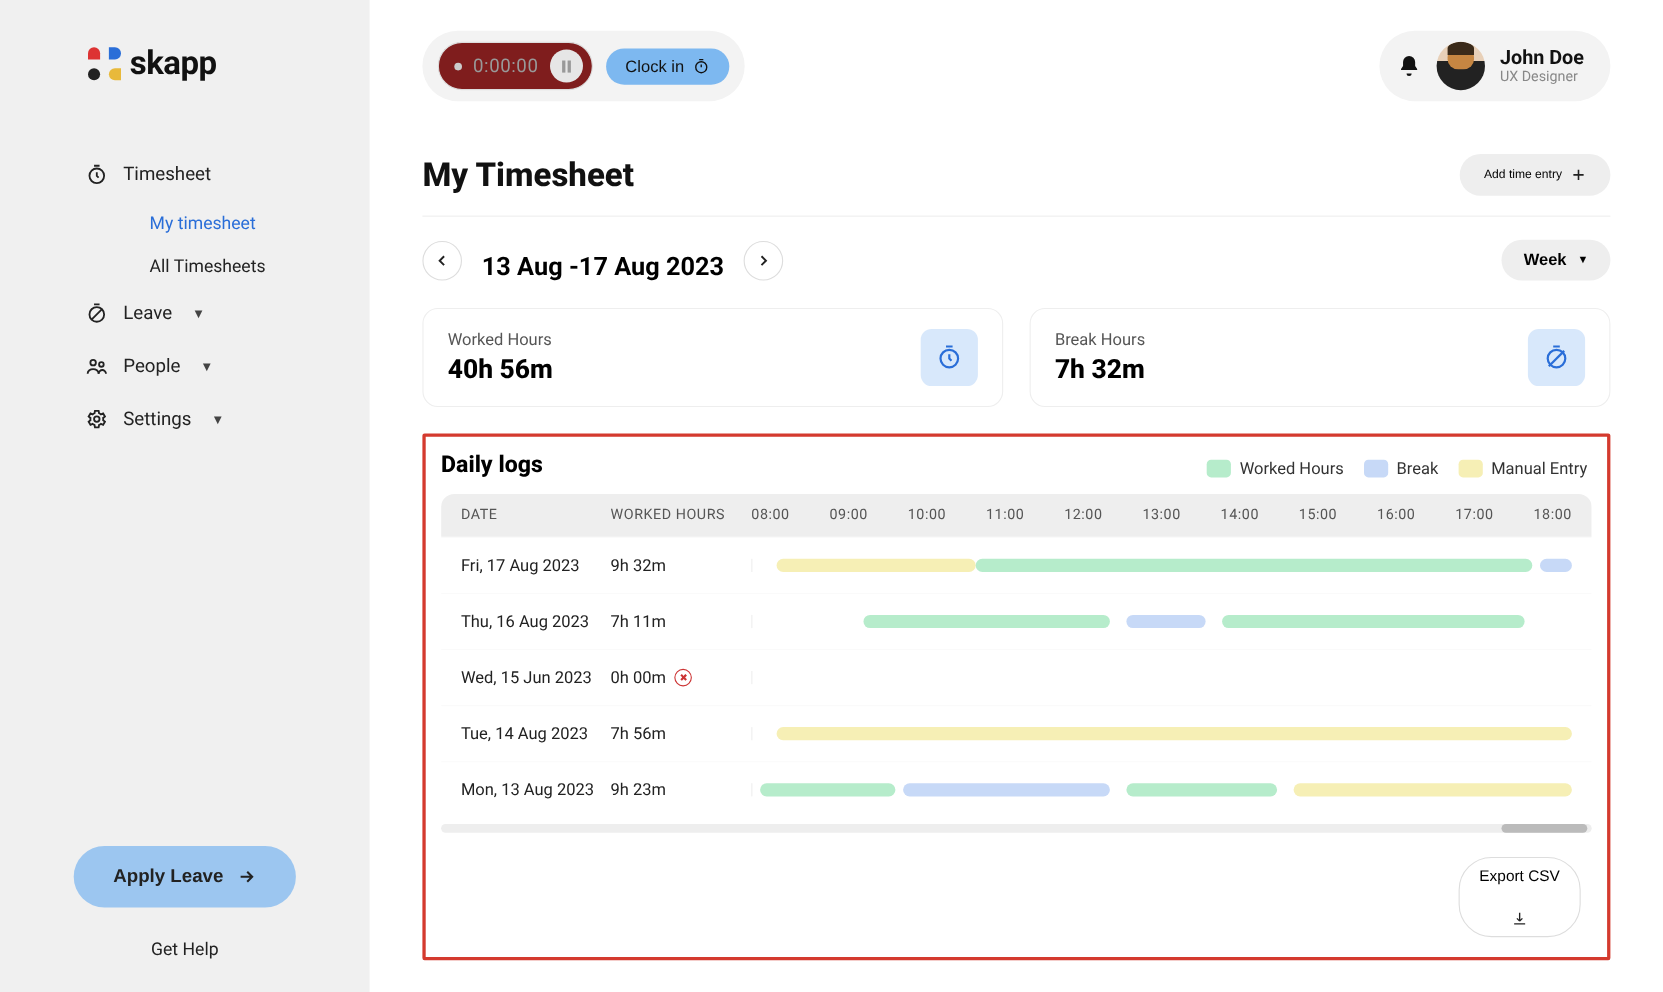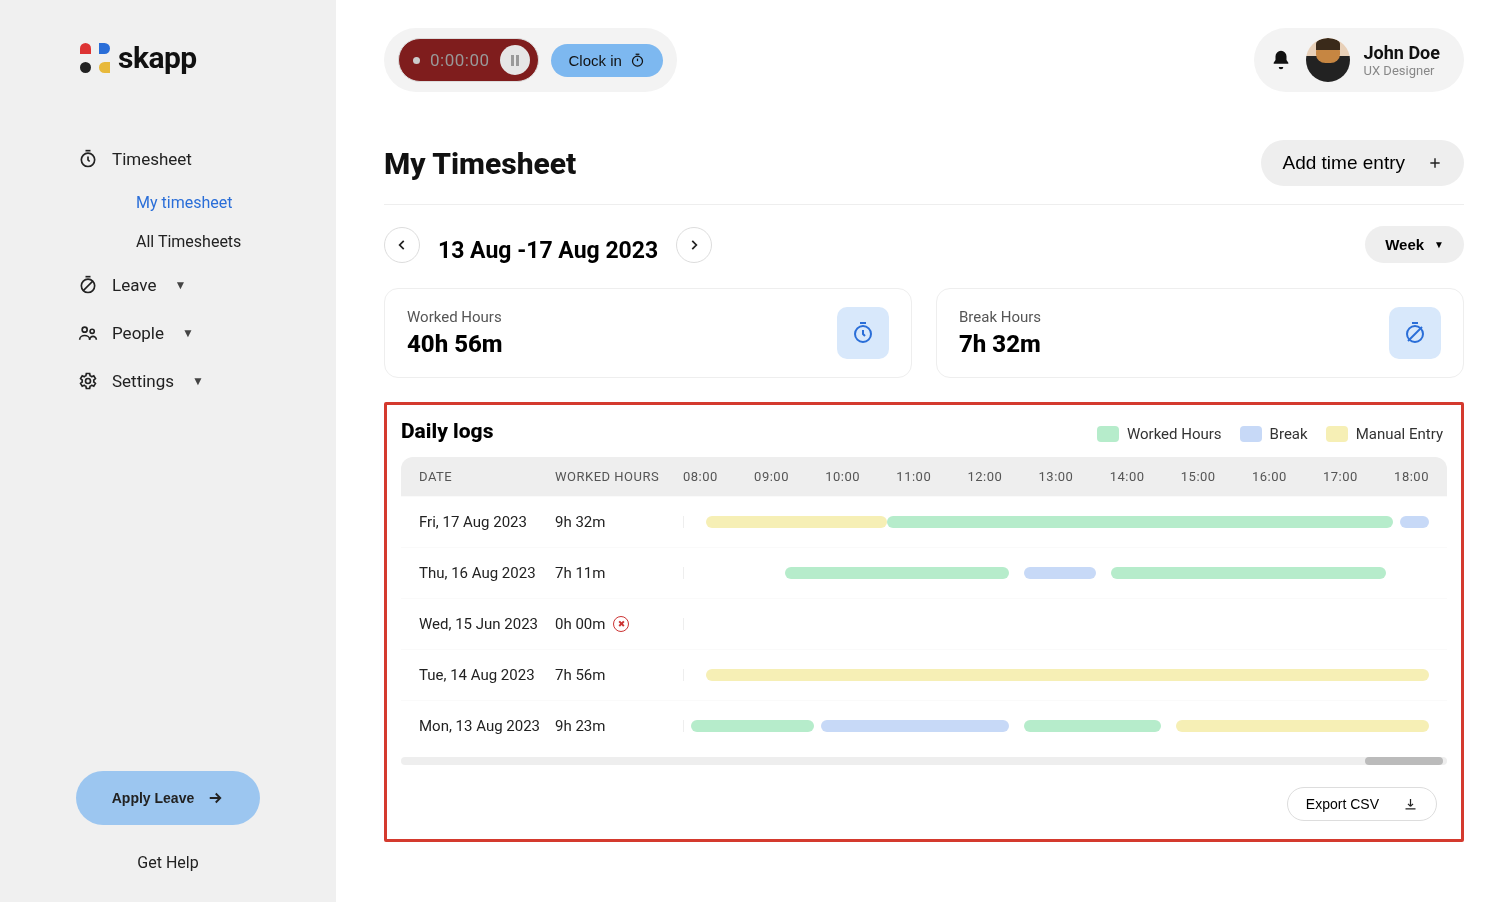--- a/index.html
+++ b/index.html
@@ -61,21 +61,21 @@
   flex-direction:column;
   align-items:center;
   gap: 28px;
 }
 .apply-leave-btn {
   background: #9cc6f0;
   color: #222;
   border: none;
   border-radius: 40px;
   padding: 18px 36px;
-  font-size: 14px;
+  font-size: 17px;
   font-weight: 600;
   display:flex;
   align-items:center;
   gap:12px;
   cursor:pointer;
 }
 .get-help { font-size: 16px; color: #222; cursor:pointer; }
 
 
 .main {
@@ -147,22 +147,22 @@
 .user-name { font-size:18px; font-weight:700; color:#111;}
 .user-role { font-size:13px; color:#888;}
 
 .page-header {
   display:flex; justify-content:space-between; align-items:center;
   margin-top: 48px;
 }
 .page-title { font-size: 30px; font-weight: 800; color:#111;}
 .add-entry-btn {
   background:#eee; border:none; border-radius:30px;
-  padding: 12px 22px; font-size:19px; font-weight:500;
-  display:flex; align-items:center; gap:23px; cursor:pointer;
+  padding: 12px 22px; font-size:11px; font-weight:500;
+  display:flex; align-items:center; gap:8px; cursor:pointer;
 }
 .hr { border:none; border-top:1px solid #eee; margin:18px 0 20px;}
 
 .range-row { display:flex; justify-content:space-between; align-items:center; }
 .range-left { display:flex; align-items:center; gap: 18px;}
 .nav-circle {
   width:36px; height:36px; border-radius:50%; border:1px solid #ddd;
   display:flex; align-items:center; justify-content:center;
   background:#fff; cursor:pointer; font-size:16px;
 }
@@ -250,20 +250,21 @@
   height:8px; background:#eee; margin:6px 14px 0; border-radius:6px;
   position:relative;
 }
 .scrollbar .thumb { position:absolute; right:4px; top:0; height:8px; width:78px; background:#bbb; border-radius:6px;}
 
 .export-row { display:flex; justify-content:flex-end; padding: 22px 24px 0;}
 .export-btn {
   border:1px solid #ddd; background:#fff; border-radius:30px;
   padding:8px 18px; font-size:14px; display:flex; align-items:center; gap:24px;
   cursor:pointer;
+  flex-direction:column;
 }
 
 svg { display:block;}
 </style>
 </head>
 <body>
 
 <aside class="sidebar">
   <div class="logo">
     <div class="logo-mark">

